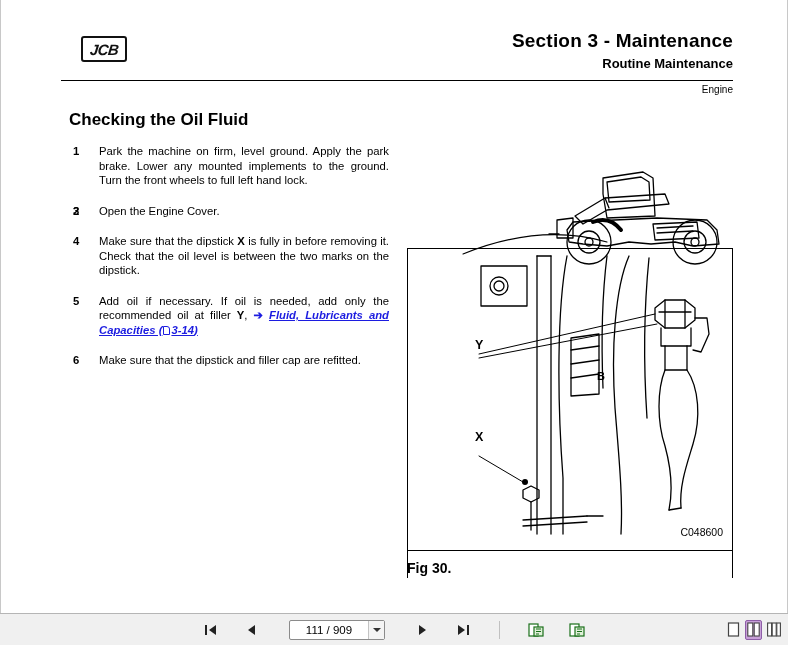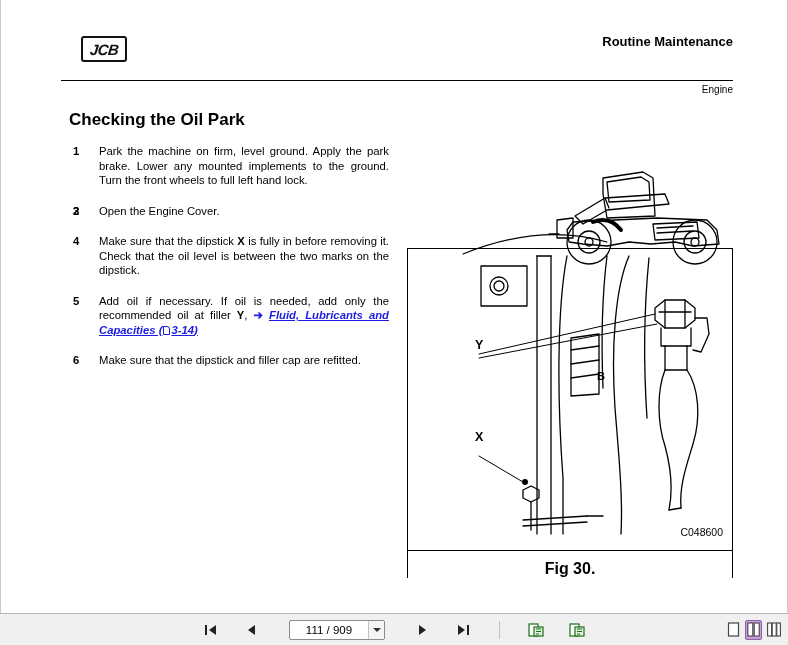--- a/index.html
+++ b/index.html
@@ -154,22 +154,21 @@
   .fig-code {
     position: absolute;
     right: 10px; top: 388px;
     font-size: 10.5px;
     color: #000;
   }
   .fig-caption {
     position: absolute;
     left: 0; top: 422px;
     width: 326px;
-    text-align: center;
-    font-size: 16px;
+    font-size: 14px;
     font-weight: bold;
     color: #000;
   }
   .callout {
     position: absolute;
     font-size: 12.5px;
     font-weight: bold;
     color: #000;
   }
   
@@ -252,26 +251,27 @@
 <div id="page">
 
   <div class="doc">
     <div class="sheet">
 
       <div class="logo">
         <span class="logo-text">JCB</span>
       </div>
 
       <div class="hdr-right">
+        <div class="hdr-title">Section 3 - Maintenance</div>
         <div class="hdr-sub">Routine Maintenance</div>
       </div>
       <div class="hdr-rule"></div>
       <div class="hdr-section">Engine</div>
 
-      <div class="page-title">Checking the Oil Park</div>
+      <div class="page-title">Checking the Oil Fluid</div>
 
       <div class="steps">
 
         <div class="step">
           <span class="step-num">1</span>
           <span>Park the machine on firm, level ground. Apply the park brake. Lower any mounted implements to the ground. Turn the front wheels to full left hand lock.</span>
         </div>
 
         <div class="step">
           <span class="step-num">2</span>

